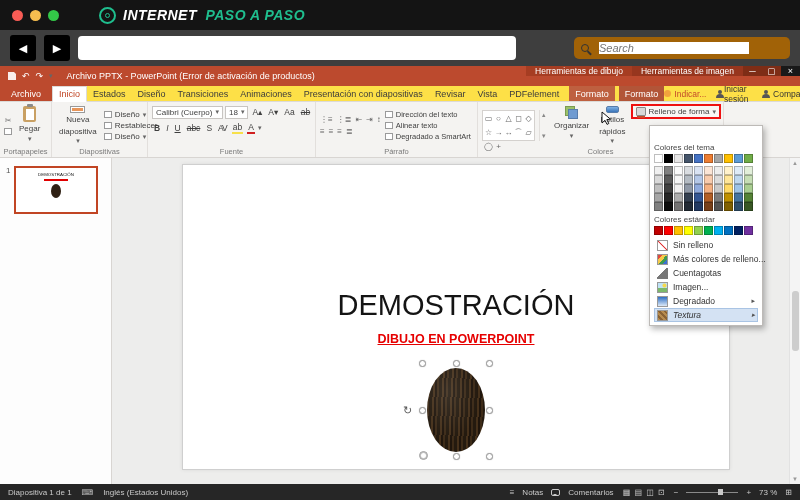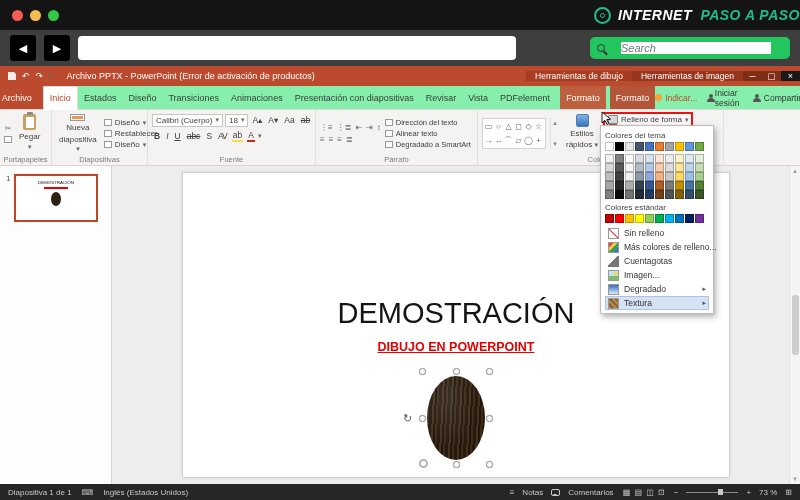--- a/index.html
+++ b/index.html
@@ -1,59 +1,59 @@
 <!DOCTYPE html>
 <html><head>
 <meta charset="utf-8">
 <style>
   * { margin:0; padding:0; box-sizing:border-box; }
   body { font-family:"Liberation Sans", sans-serif; background:#888; }
   .screen { position:relative; width:800px; height:500px; overflow:hidden; background:#fff;
             display:flex; flex-direction:column; font-family:"Liberation Sans", sans-serif; }
 
   
-  .top-bar { height:30px; background:#141414; display:flex; align-items:center; flex:none;justify-content:space-between; }
+  .top-bar { height:30px; background:#141414; display:flex; align-items:center; flex:none; }
   .dots { display:flex; gap:7px; margin-left:12px; }
   .dot { width:11px; height:11px; border-radius:50%; }
   .dot.r { background:#f85c55; } .dot.y { background:#f5bd4f; } .dot.g { background:#33c748; }
   .logo { display:flex; align-items:center; gap:7px; margin-left:40px; }
   .logo-ring { width:17px; height:17px; border:2.5px solid #1fbe8e; border-radius:50%;
                display:flex; align-items:center; justify-content:center; }
   .logo-ring i { width:5px; height:5px; border:1.5px solid #1fbe8e; border-radius:50%; display:block; }
   .brand { font-size:14px; font-weight:bold; font-style:italic; letter-spacing:.5px; }
   .brand .w { color:#fff; } .brand .gr { color:#1fbe8e; margin-left:4px; }
 
   .nav-bar { height:36px; background:#3e3e3e; display:flex; align-items:center; padding:0 10px; gap:8px; flex:none; }
   .nav-btn { width:26px; height:26px; background:#000; border-radius:3px; color:#fff;
              display:flex; align-items:center; justify-content:center; font-size:11px; cursor:default; }
   .url-bar { width:438px; height:24px; background:#fff; border-radius:4px; border:none; padding:0 8px; font-size:11px; }
   .flex-sp { flex:1; }
-  .search-box { width:200px; height:22px; background:#22c55e; border-radius:5px; display:flex;
-                align-items:center; padding:0 7px; gap:16px; }
+  .search-box { width:216px; height:22px; background:#a16207; border-radius:5px; display:flex;
+                align-items:center; padding:0 7px; gap:10px; }
   .mag { width:8px; height:8px; border:1.5px solid #333; border-radius:50%; position:relative; flex:none; }
   .mag::after { content:''; position:absolute; width:5px; height:1.5px; background:#333;
                 transform:rotate(45deg); right:-4px; bottom:-2px; }
   .search-input { border:none; outline:none; width:150px; font-size:11px; font-style:italic; color:#444; }
 
   
   .pp { flex:1; display:flex; flex-direction:column; background:#f4f3f1; min-height:0; }
 
   .pp-titlebar { height:20px; background:#BC4A2E; color:#fff; display:flex; align-items:stretch; font-size:9px; flex:none; }
   .qat { display:flex; align-items:center; gap:6px; margin-left:8px; font-size:9px; }
   .save-ic { width:8px; height:8px; background:#fff; clip-path:polygon(0 0,75% 0,100% 25%,100% 100%,0 100%); opacity:.9; }
   .tb-title { display:flex; align-items:center; margin-left:14px; white-space:nowrap; }
-  .tb-right { margin-left:auto; display:flex; align-items:center; }
+  .tb-right { margin-left:auto; display:flex; align-items:flex-start; }
   .ctx-head { display:flex; align-items:center; padding:0 9px; font-size:8.5px; }
   .ctx-head.a { background:#A63D22; } .ctx-head.b { background:#97361E; }
   .win-btn { width:19px; display:flex; align-items:center; justify-content:center; font-size:9px; }
   .win-btn.mn, .win-btn.mx { background:#7E2D16; }
   .win-btn.cl { background:#191919; }
 
-  .pp-tabs { height:24px; background:#86efac; display:flex; align-items:stretch; font-size:9px;
-             color:#3b3b3b; border-bottom:1px solid #dcdad7; flex:none;justify-content:center; }
+  .pp-tabs { height:16px; background:#fde047; display:flex; align-items:stretch; font-size:9px;
+             color:#3b3b3b; border-bottom:1px solid #dcdad7; flex:none; }
   .tab-file { background:#BC4A2E; color:#fff; padding:0 11px; display:flex; align-items:center; }
   .pp-tab { padding:0 6px; display:flex; align-items:center; white-space:nowrap; }
   .pp-tab.selected { color:#C14524; border:1px solid #dcdad7; border-bottom:1px solid #fff; margin-bottom:-1px; background:#fff; }
   .pp-tab.ctx { background:#BE6040; color:#fff; margin-left:4px; }
   .pp-tab.ctx2 { background:#B25538; }
   .tab-right { margin-left:auto; display:flex; align-items:center; gap:10px; padding-right:8px; font-size:8.5px; }
   .tellme { color:#c34a2a; display:flex; align-items:center; gap:3px; }
   .bulb { width:7px; height:7px; border-radius:50%; background:#f2a33c; display:inline-block; }
   .person-ic { width:8px; height:8px; position:relative; display:inline-block; }
   .person-ic::before { content:''; position:absolute; width:4px; height:4px; border-radius:50%; background:#555; left:2px; top:0; }
@@ -148,30 +148,30 @@
                font-size:8px; padding:0 8px; gap:10px; flex:none; }
   .st-right { margin-left:auto; display:flex; align-items:center; gap:8px; }
   .note-ic { font-size:8px; }
   .bubble { width:9px; height:7px; border:1px solid #c9c9c9; border-radius:2px; position:relative; display:inline-block; }
   .bubble::after { content:''; position:absolute; left:1px; bottom:-3px; border:2px solid transparent; border-top-color:#c9c9c9; }
   .views span { margin:0 1px; }
   .zoom-track { width:52px; height:1px; background:#8a8a8a; position:relative; display:inline-block; }
   .zoom-knob { position:absolute; left:60%; top:-2.5px; width:5px; height:6px; background:#c9c9c9; }
 
   
-  .fill-menu { position:absolute; left:600px; top:125px; width:114px; background:#fff;
-               border:1px solid #bdbab7; box-shadow:2px 3px 6px rgba(0,0,0,.3); padding:4px 4px 3px;
+  .fill-menu { position:absolute; left:649px; top:125px; width:114px; background:#fff;
+               border:1px solid #bdbab7; box-shadow:2px 3px 6px rgba(0,0,0,.3); padding:16px 4px 3px;
                font-size:8.5px; color:#333; z-index:50; }
   .fm-head { font-size:8px; color:#444; margin:1px 0 2px; }
   .color-row, .tint-grid { display:grid; grid-template-columns:repeat(10,9px); gap:0 1px; }
   .color-row { margin-bottom:3px; }
   .tint-grid { margin-bottom:4px; }
   .sw { width:9px; height:9px; box-shadow:inset 0 0 0 1px rgba(0,0,0,.25); }
   .fm-item { display:flex; align-items:center; gap:5px; height:14px; padding:0 3px; }
-  .fm-item.hl { background:#d4e2f3; box-shadow:inset 0 0 0 1px #a9c4e4; }
+  .fm-item.hl { background:#d4e2f3; box-shadow:inset 0 0 0 1px #a9c4e4;font-style:italic; }
   .fm-ic { width:11px; height:11px; flex:none; border:1px solid #999; }
   .fm-ic.no-fill { background:linear-gradient(to top right,#fff 44%,#e03030 46%,#e03030 54%,#fff 56%); }
   .fm-ic.palette { background:linear-gradient(135deg,#e3483d 25%,#f7c948 25% 50%,#3f9b4f 50% 75%,#3b6fd4 75%); }
   .fm-ic.eyedropper { border:none; background:linear-gradient(135deg,transparent 45%,#777 45%); }
   .fm-ic.picture { background:radial-gradient(circle at 72% 28%, #f7d94c 0 1.5px, transparent 2.5px),
                    linear-gradient(#bfe3f7 55%, #7cb96a 55%); }
   .fm-ic.gradient { background:linear-gradient(#2f6fc4,#dce9f7); }
   .fm-ic.texture { background:repeating-linear-gradient(45deg,#b78b4e 0 2px,#8a6233 2px 4px); }
   .fm-lb { white-space:nowrap; }
   .fm-ar { margin-left:auto; font-size:7px; color:#555; }
@@ -386,20 +386,25 @@
             <span>→</span>
             <span>↔</span>
             <span>⌒</span>
             <span>▱</span>
             <span>◯</span>
             <span>+</span>
           </div>
         <div class="gal-scroll">
           <span>▲</span>
           <span>▼</span>
+        </div>
+        <div class="bigbtn">
+          <span class="org-ic"></span>
+          <span class="lbl">Organizar</span>
+          <span class="car">▾</span>
         </div>
         <div class="bigbtn">
           <span class="qs-ic"></span>
           <span class="lbl">Estilos</span>
           <span class="lbl"><span>rápidos</span> <span class="car">▾</span></span>
         </div>
         <div class="sf-col">
           <div class="sf-row red-annot">
             <span class="bucket"></span>
             <span>Relleno de forma</span>

